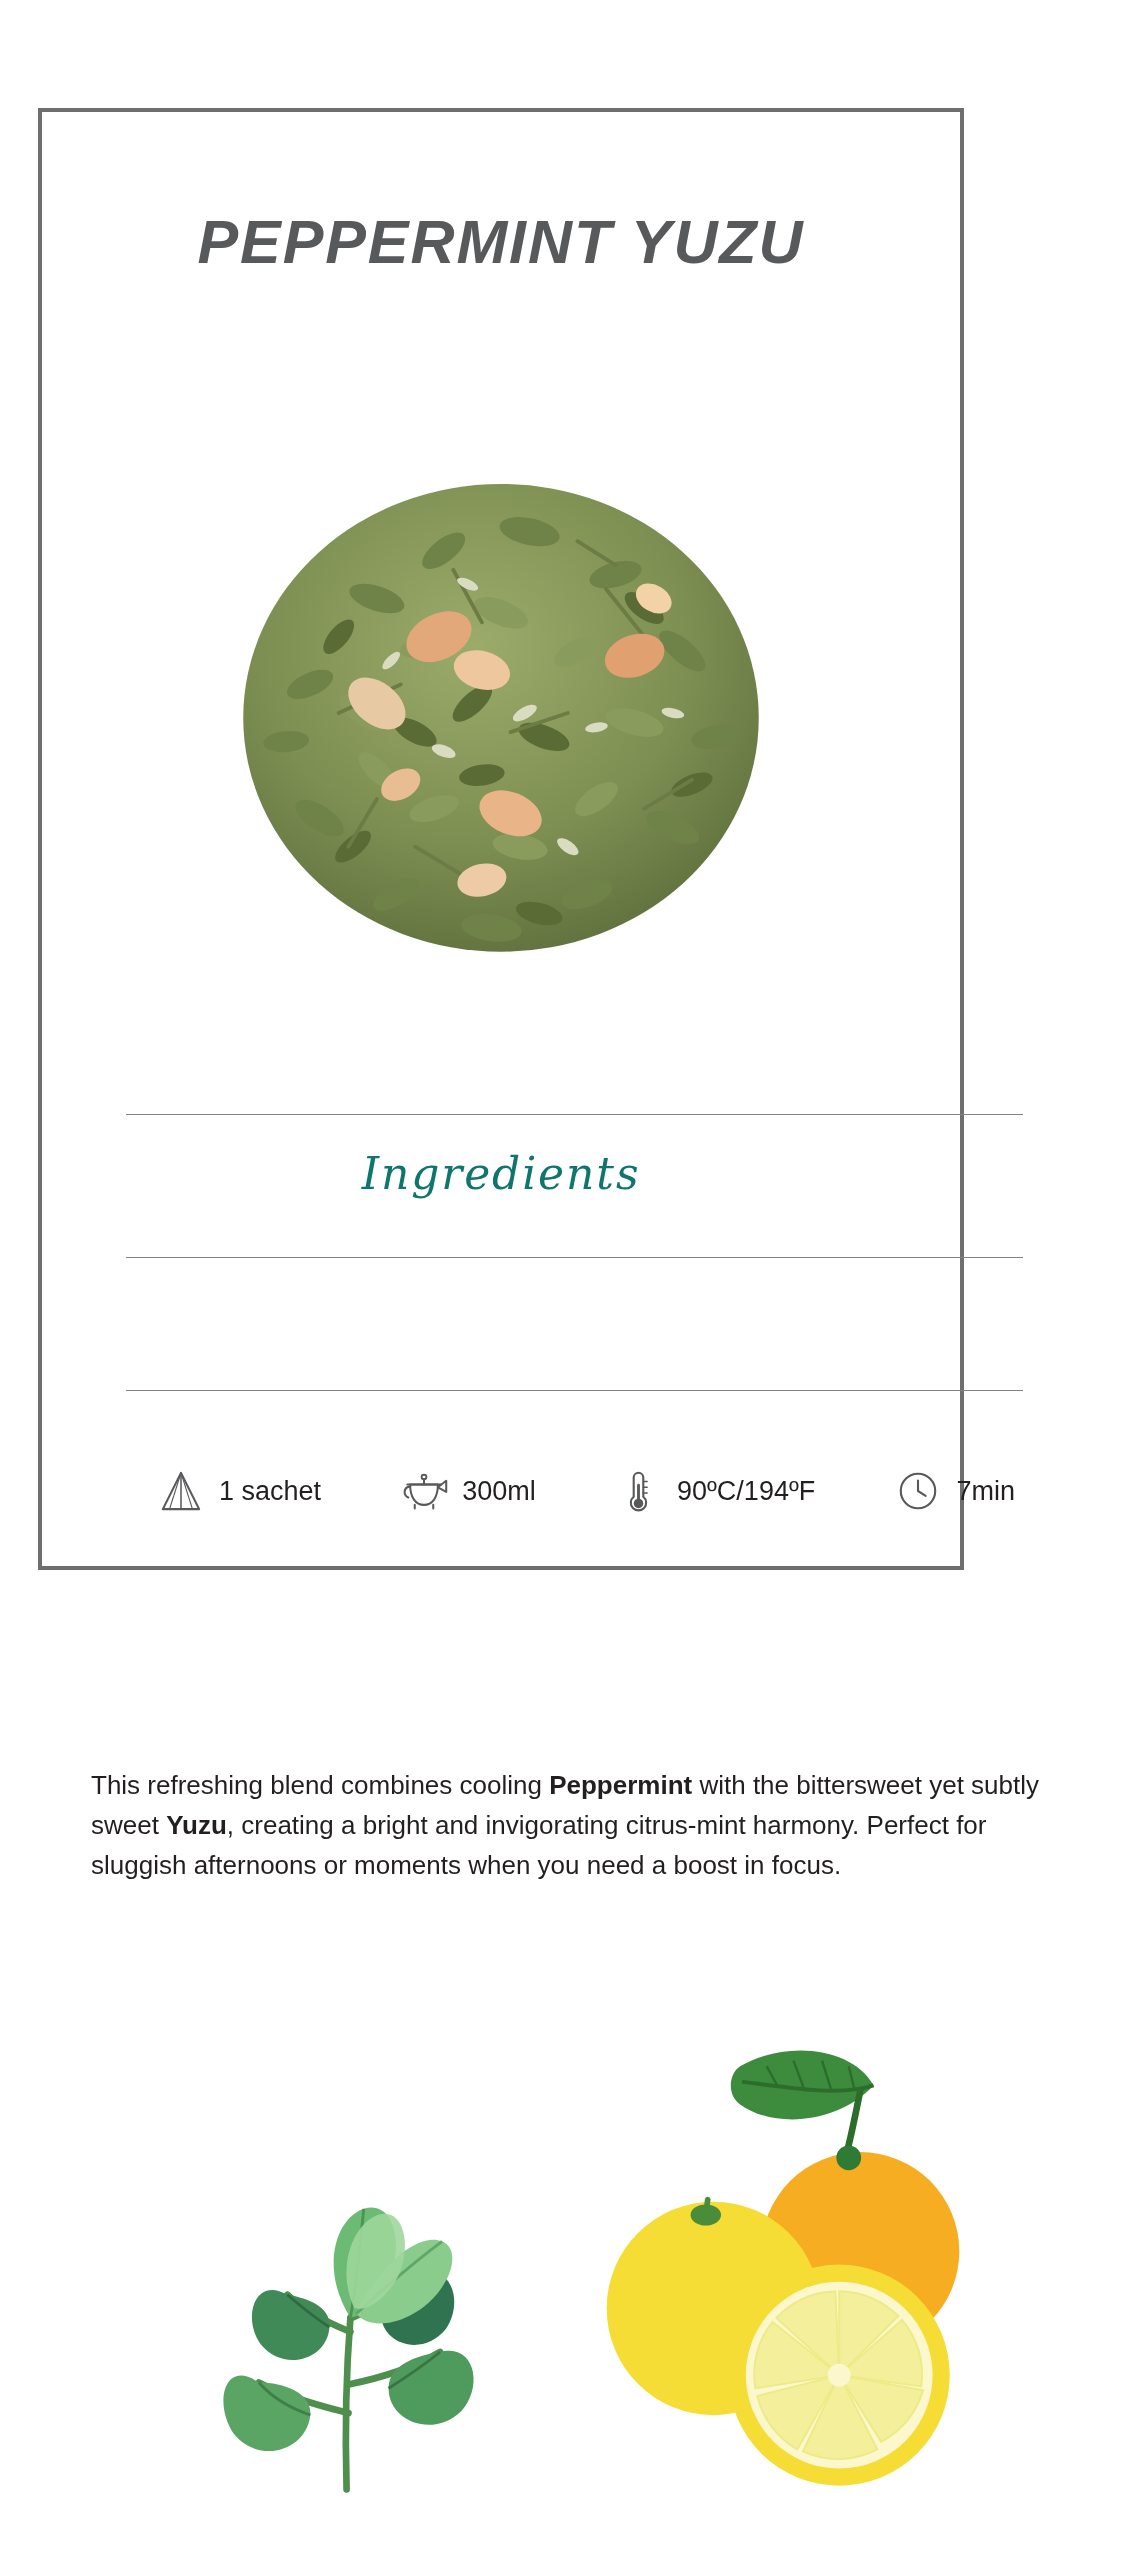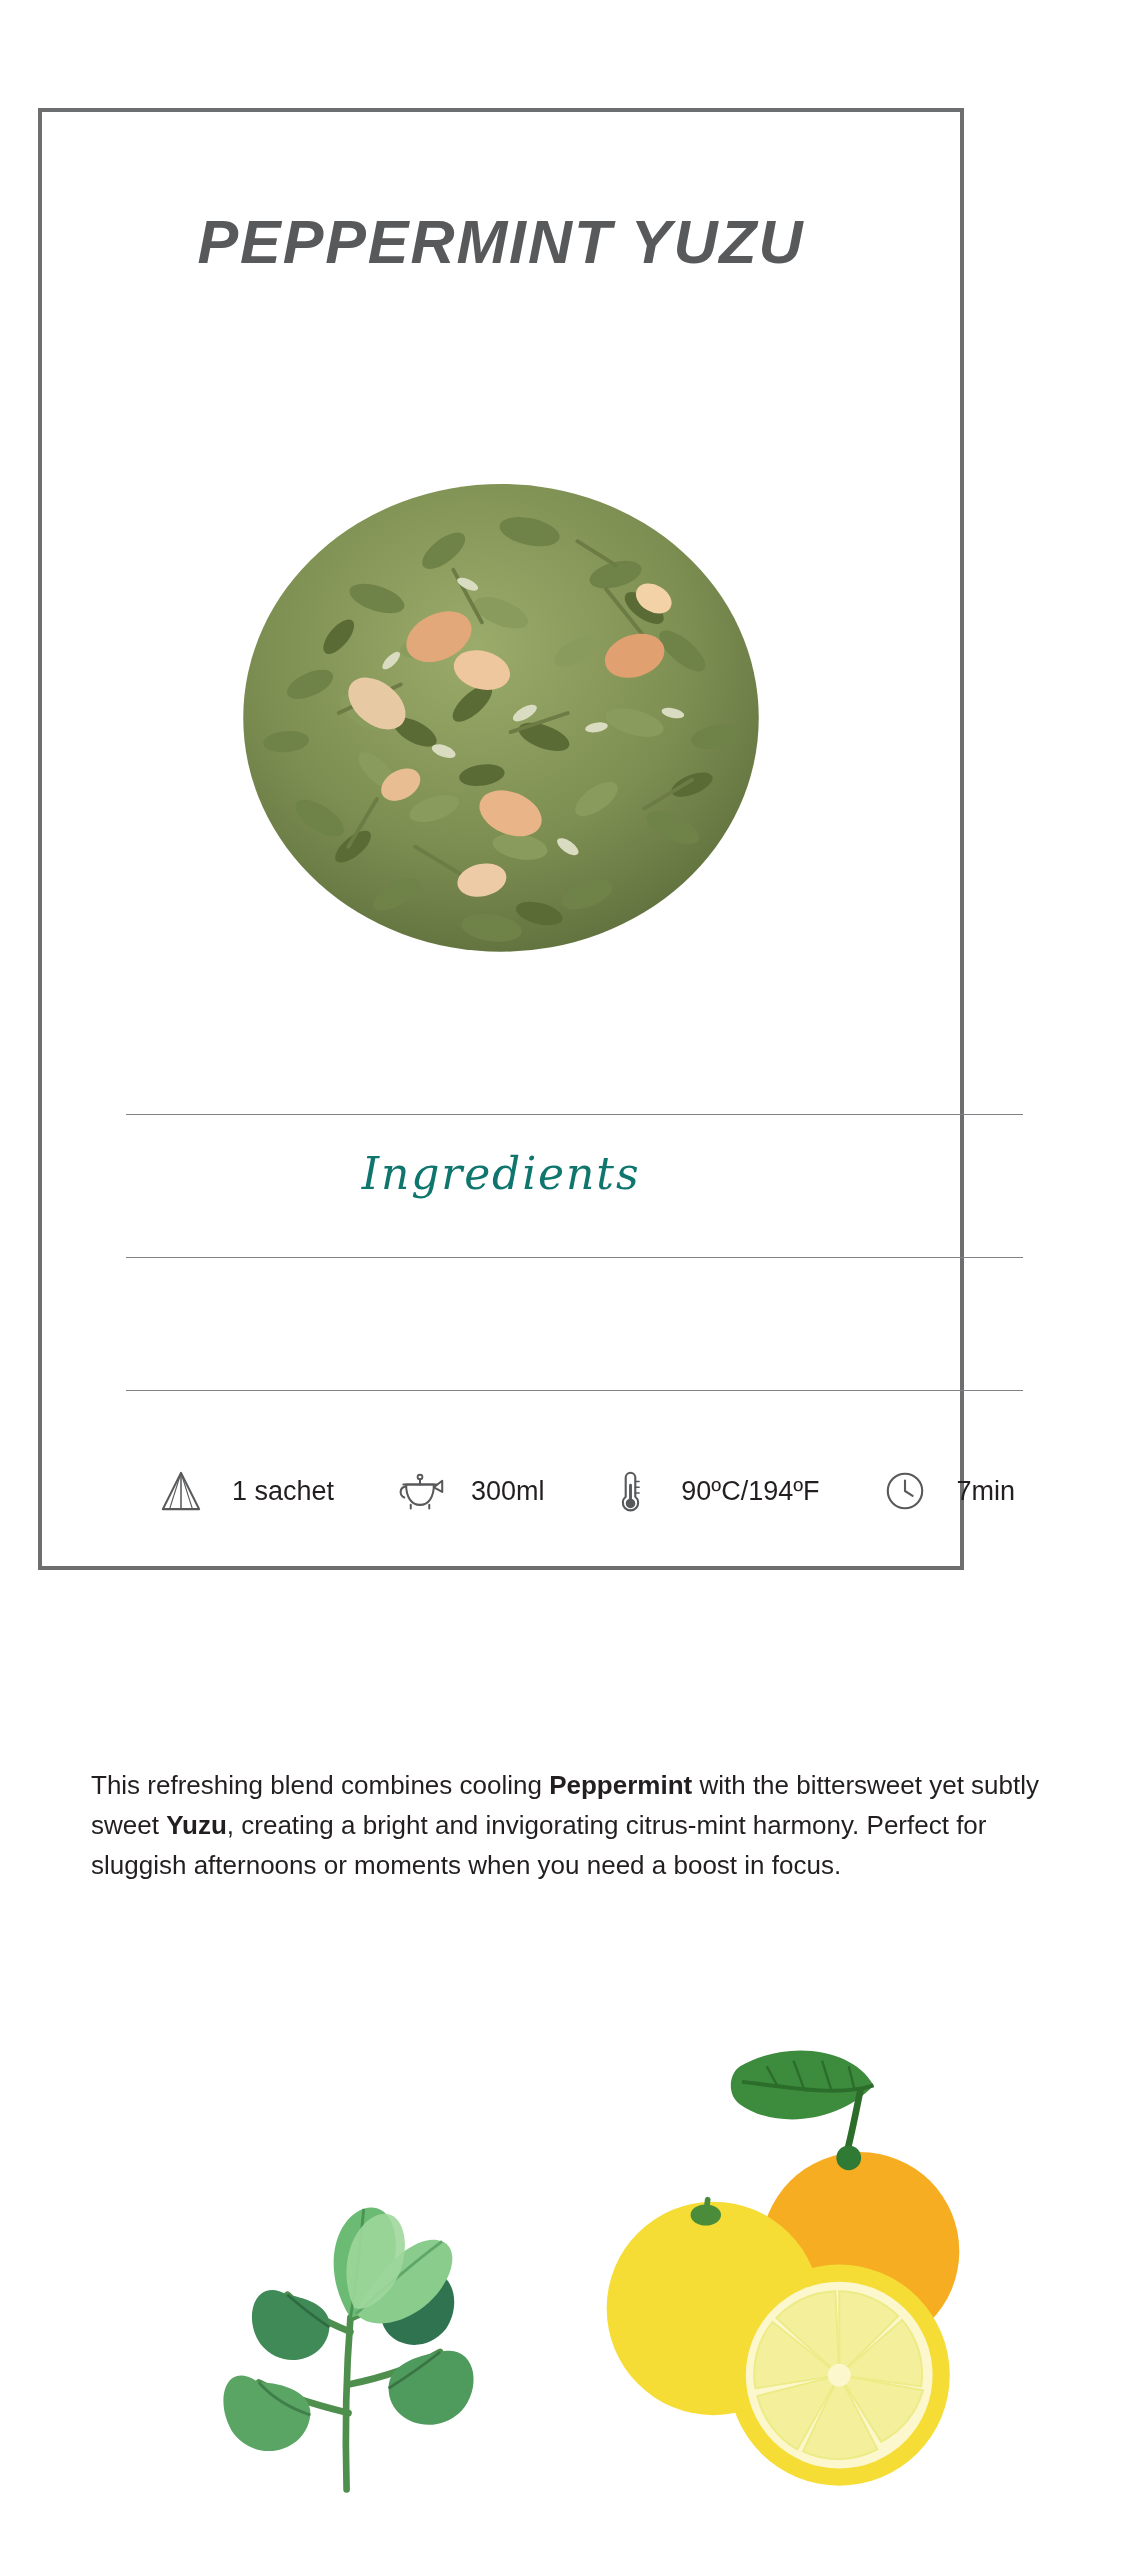--- a/index.html
+++ b/index.html
@@ -104,21 +104,21 @@
     left: 114px;
     width: 859px;
     height: 86px;
     display: flex;
     align-items: center;
     justify-content: space-between;
   }
   .spec {
     display: flex;
     align-items: center;
-    gap: 26px;
+    gap: 13px;
   }
   .spec .ico {
     width: 50px;
     height: 53px;
     display: flex;
     align-items: center;
     justify-content: center;
   }
   .spec .ico svg { display: block; }
   .spec .txt {

